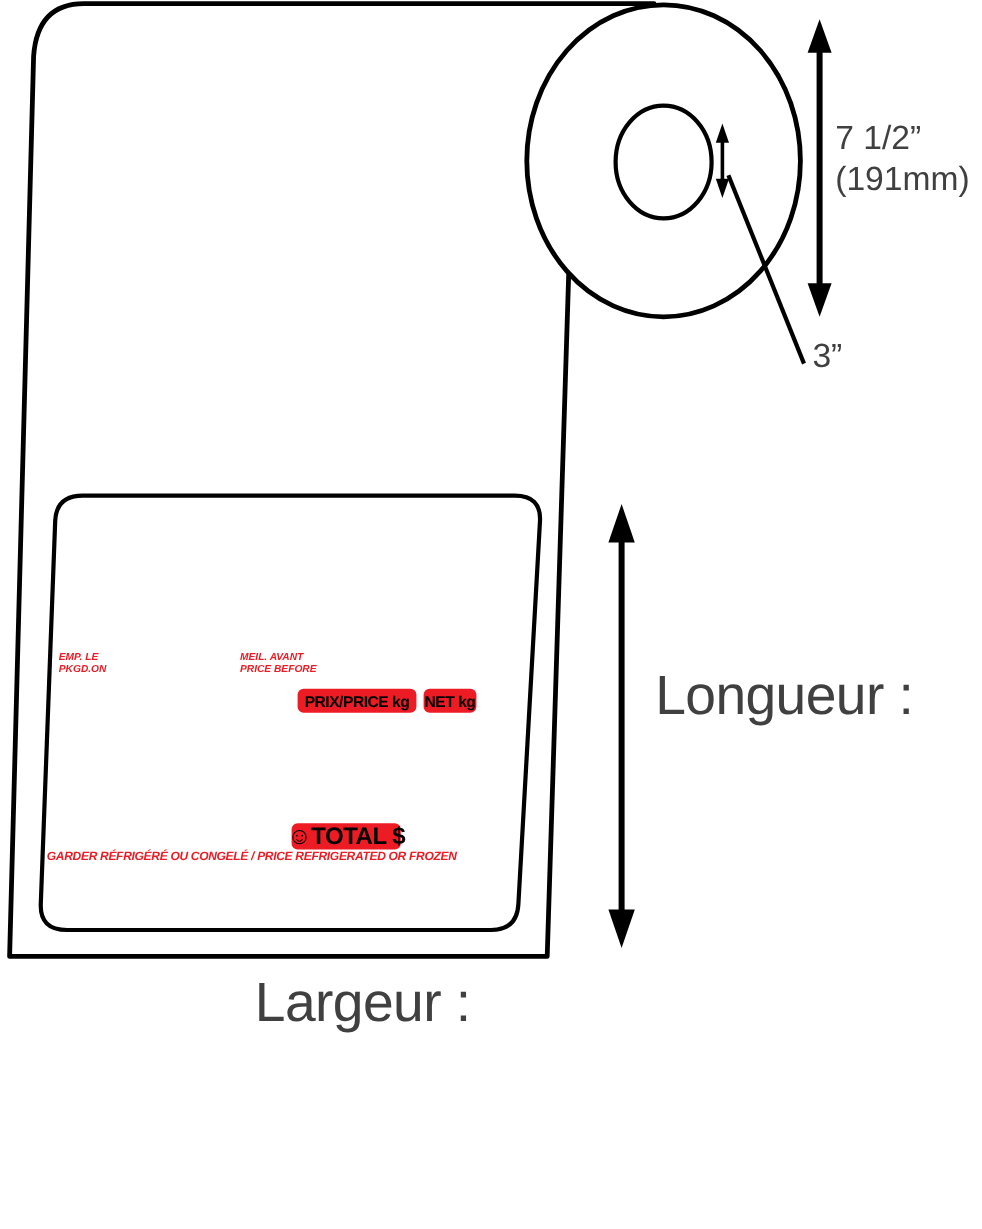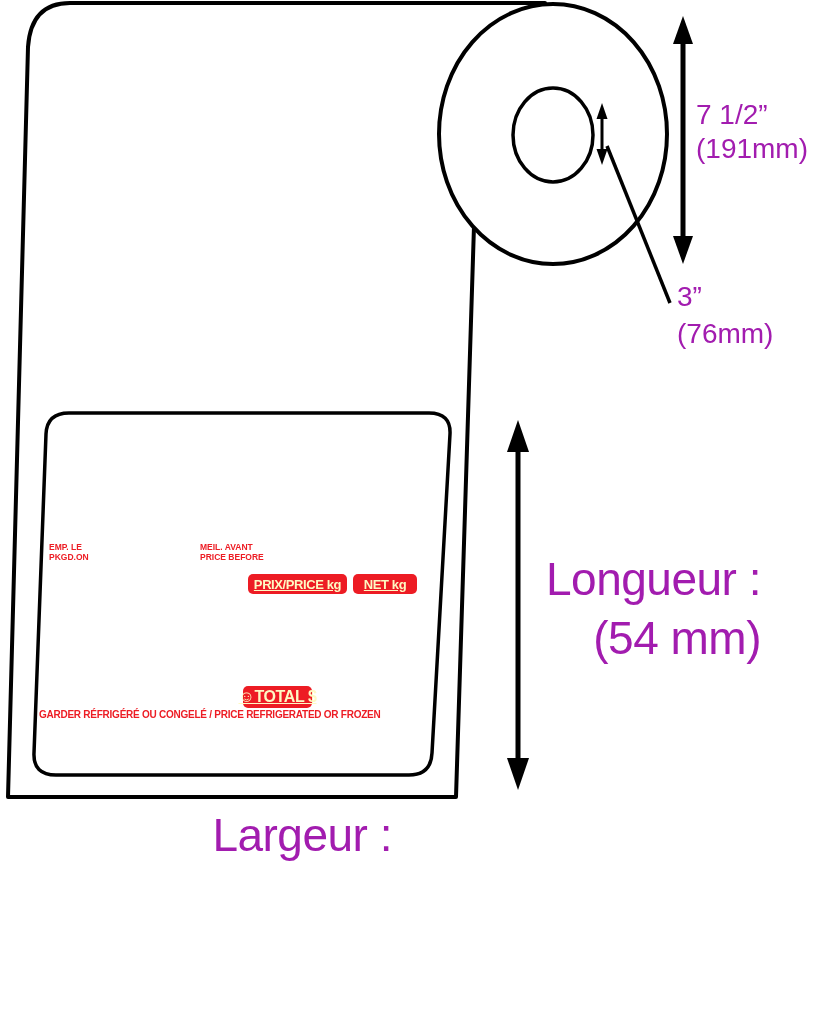--- a/index.html
+++ b/index.html
@@ -9,43 +9,43 @@
     position:relative;
     width:818px; height:1024px;
     background:#fff;
     overflow:hidden;
     font-family:"Liberation Sans","DejaVu Sans",sans-serif;
     color:var(--ink);
   }
   .stage svg { position:absolute; left:0; top:0; }
 
   
-  .blacktext { position:absolute; color:#a21caf; }
+  .blacktext { position:absolute; color:#404040; }
   .title-block   { left:40px;  top:283px; width:400px; text-align:center;
                    font-size:46px; line-height:63px; letter-spacing:-0.5px; }
   .od-dim        { left:696px; top:98px;  font-size:28px; line-height:34px; }
   .core-dim      { left:677px; top:278px; font-size:28px; line-height:37px; }
   .length-dim    { left:546px; top:550px; font-size:46px; line-height:59px; letter-spacing:-0.5px;text-align:right; }
   .width-dim     { left:120px; top:806px; width:272px; text-align:right;
                    font-size:46px; line-height:58px; letter-spacing:-0.5px; }
 
   
-  .redtext { position:absolute; color:var(--label-red); font-weight:700; }
+  .redtext { position:absolute; color:var(--label-red); font-weight:700;font-style:italic; }
   .emp-block  { left:49px;  top:542px; font-size:8.5px; line-height:10px; }
   .meil-block { left:200px; top:542px; font-size:8.5px; line-height:10px; }
   .notice     { left:39px;  top:709px; font-size:10px; letter-spacing:-0.25px; white-space:nowrap; }
 
   .badge {
-    position:absolute; background:var(--label-red); color:#fef9c3;
+    position:absolute; background:var(--label-red); color:#000000;
     font-weight:700; display:flex; align-items:center; justify-content:center;
-    border-radius:5px; white-space:nowrap;text-decoration:underline;
+    border-radius:5px; white-space:nowrap;
   }
   .badge-prix  { left:248px; top:574px; width:99px; height:20px; font-size:13px; letter-spacing:-0.4px; }
-  .badge-net   { left:353px; top:574px; width:64px; height:20px; font-size:13px; letter-spacing:-0.4px; }
-  .badge-total { left:243px; top:686px; width:69px; height:22px; font-size:16px; letter-spacing:-0.4px; }
+  .badge-net   { left:353px; top:574px; width:44px; height:20px; font-size:13px; letter-spacing:-0.4px; }
+  .badge-total { left:243px; top:686px; width:91px; height:22px; font-size:20px; letter-spacing:-0.4px; }
 </style>
 </head>
 <body>
 
 <div class="stage">
 
   <svg width="818" height="1024" viewBox="0 0 818 1024">
 
     <path d="M 70 3 L 545 3 L 514 72 L 474 226 L 456 797 L 8 797 L 28 47 Q 31 3 70 3 Z" fill="#ffffff" stroke="#000000" stroke-width="4" stroke-linejoin="round"></path>
 
@@ -76,26 +76,24 @@
   </svg>
 
 
   <div class="blacktext od-dim">
     <div>7 1/2”</div>
     <div>(191mm)</div>
   </div>
 
   <div class="blacktext core-dim">
     <div>3”</div>
-    <div>(76mm)</div>
   </div>
 
   <div class="blacktext length-dim">
     <div>Longueur :</div>
-    <div>(54 mm)</div>
   </div>
 
   <div class="blacktext width-dim">
     <div>Largeur :</div>
   </div>
 
   <div class="redtext emp-block">
     <div>EMP. LE</div>
     <div>PKGD.ON</div>
   </div>

